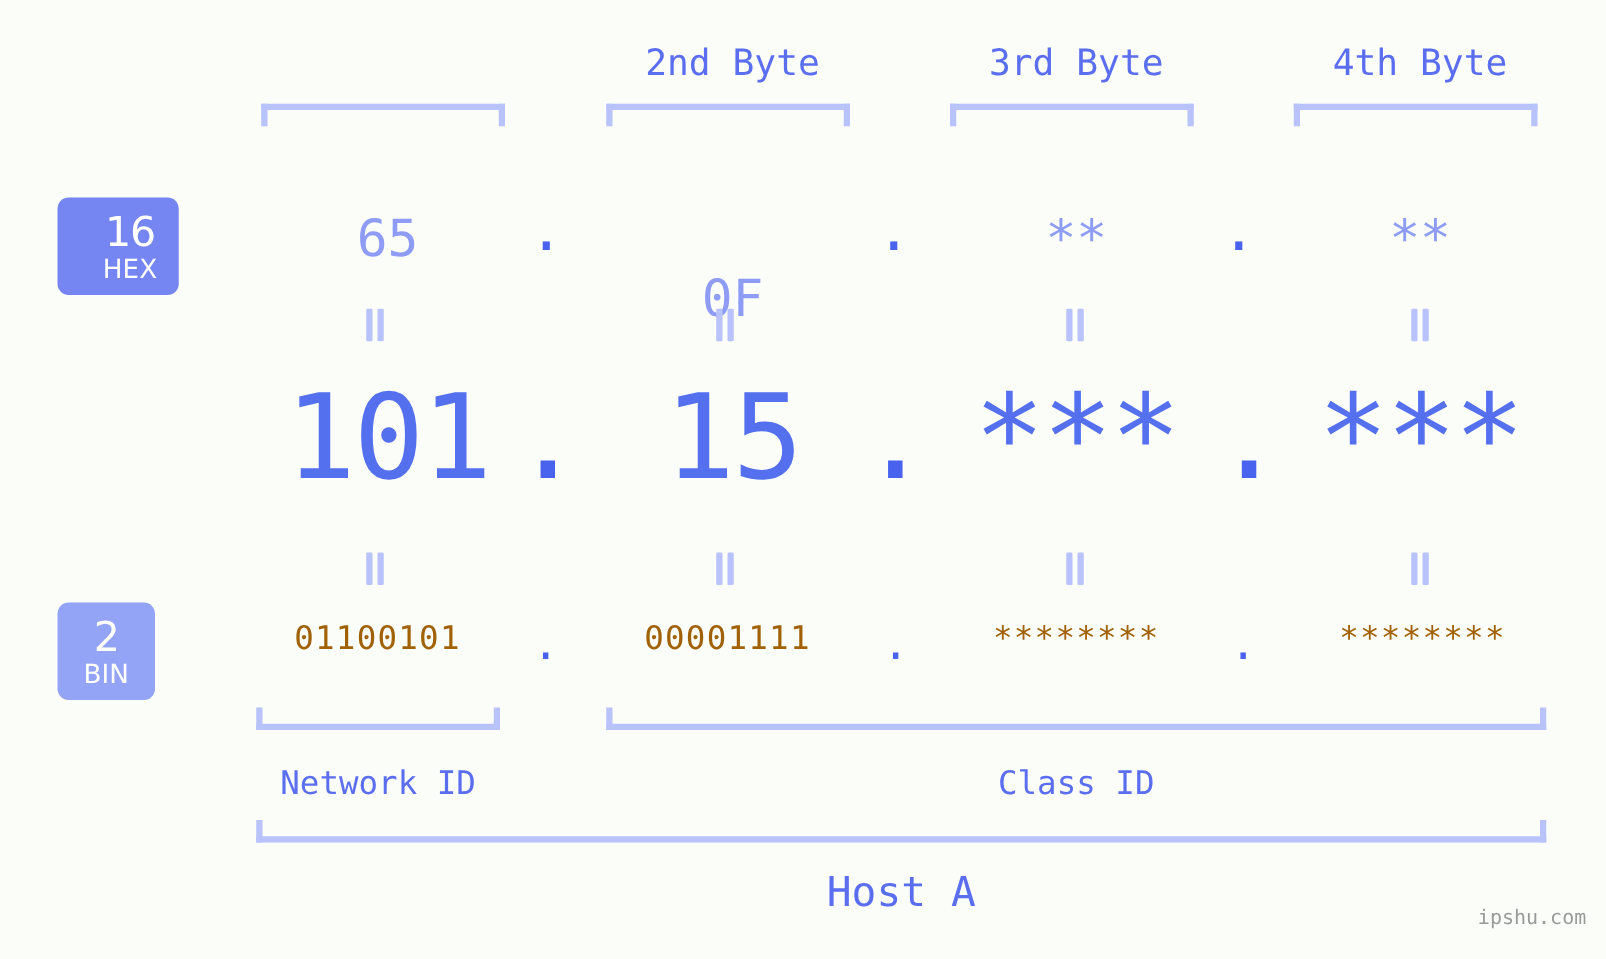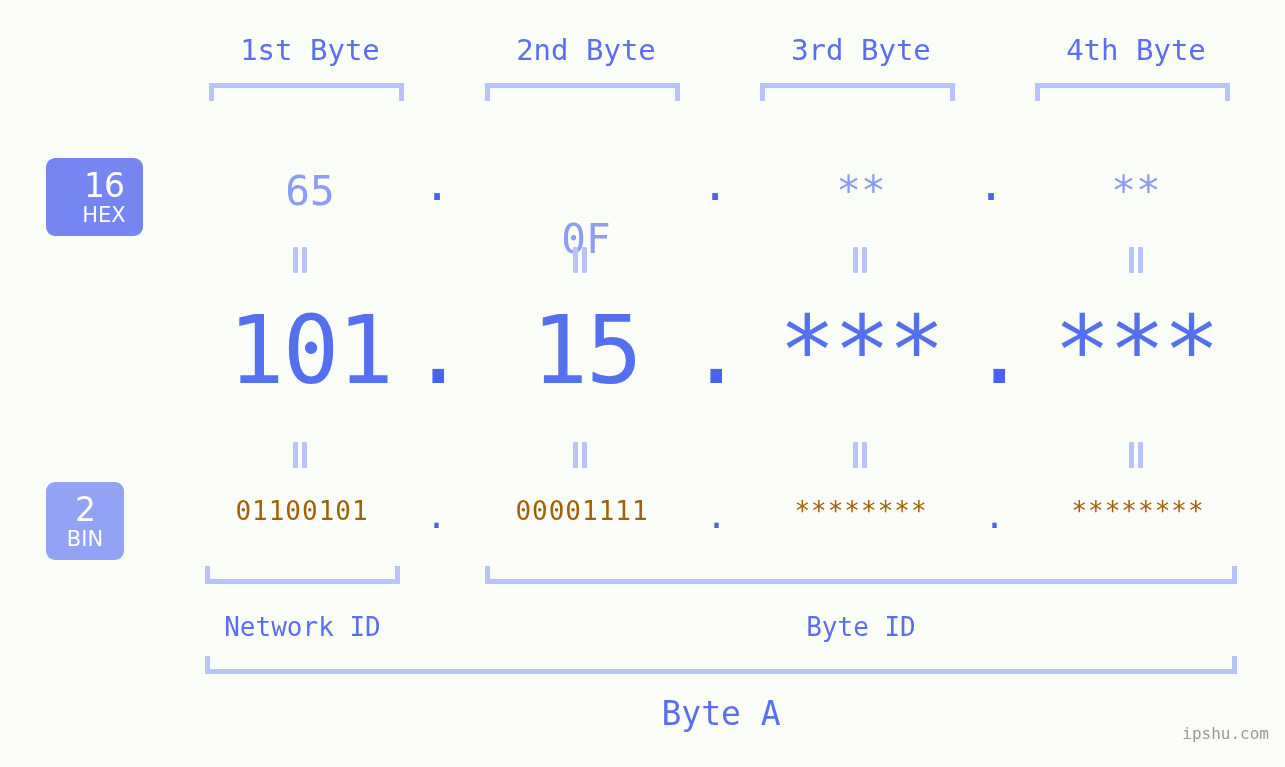--- a/index.html
+++ b/index.html
@@ -173,21 +173,20 @@
     font-size: 16px;
     color: #9a9a9a;
     letter-spacing: 0px;
   }
 </style>
 </head>
 <body>
 
 <div id="stage">
 
-  <div class="byte-label" style="left:180px;">1st Byte</div>
   <div class="byte-label" style="left:456px;">2nd Byte</div>
   <div class="byte-label" style="left:731px;">3rd Byte</div>
   <div class="byte-label" style="left:1006px;">4th Byte</div>
 
   <div class="bracket-top" style="left:209px; top:83px; width:195px;"></div>
   <div class="bracket-top" style="left:485px; top:83px; width:195px;"></div>
   <div class="bracket-top" style="left:760px; top:83px; width:195px;"></div>
   <div class="bracket-top" style="left:1035px; top:83px; width:195px;"></div>
 
   <div class="badge" style="top:158px; background:#7586f2;padding-left:19px;">
@@ -260,20 +259,20 @@
     <div class="valcell dot" style="left:699px;">.</div>
     <div class="valcell" style="left:731px;">********</div>
     <div class="valcell dot" style="left:977px;">.</div>
     <div class="valcell" style="left:1008px;">********</div>
   </div>
 
   <div class="bracket-bottom" style="left:205px; top:566px; width:195px;"></div>
   <div class="bracket-bottom" style="left:485px; top:566px; width:752px;"></div>
 
   <div class="id-label" style="left:205px; top:612px; width:195px;">Network ID</div>
-  <div class="id-label" style="left:485px; top:612px; width:752px;">Byte ID</div>
+  <div class="id-label" style="left:485px; top:612px; width:752px;">Class ID</div>
 
   <div class="bracket-bottom" style="left:205px; top:656px; width:1032px;"></div>
-  <div class="class-label" style="left:205px; top:694px; width:1032px;">Byte A</div>
+  <div class="class-label" style="left:205px; top:694px; width:1032px;">Host A</div>
 
   <div class="watermark">ipshu.com</div>
 
 </div>
 
 </body></html>

